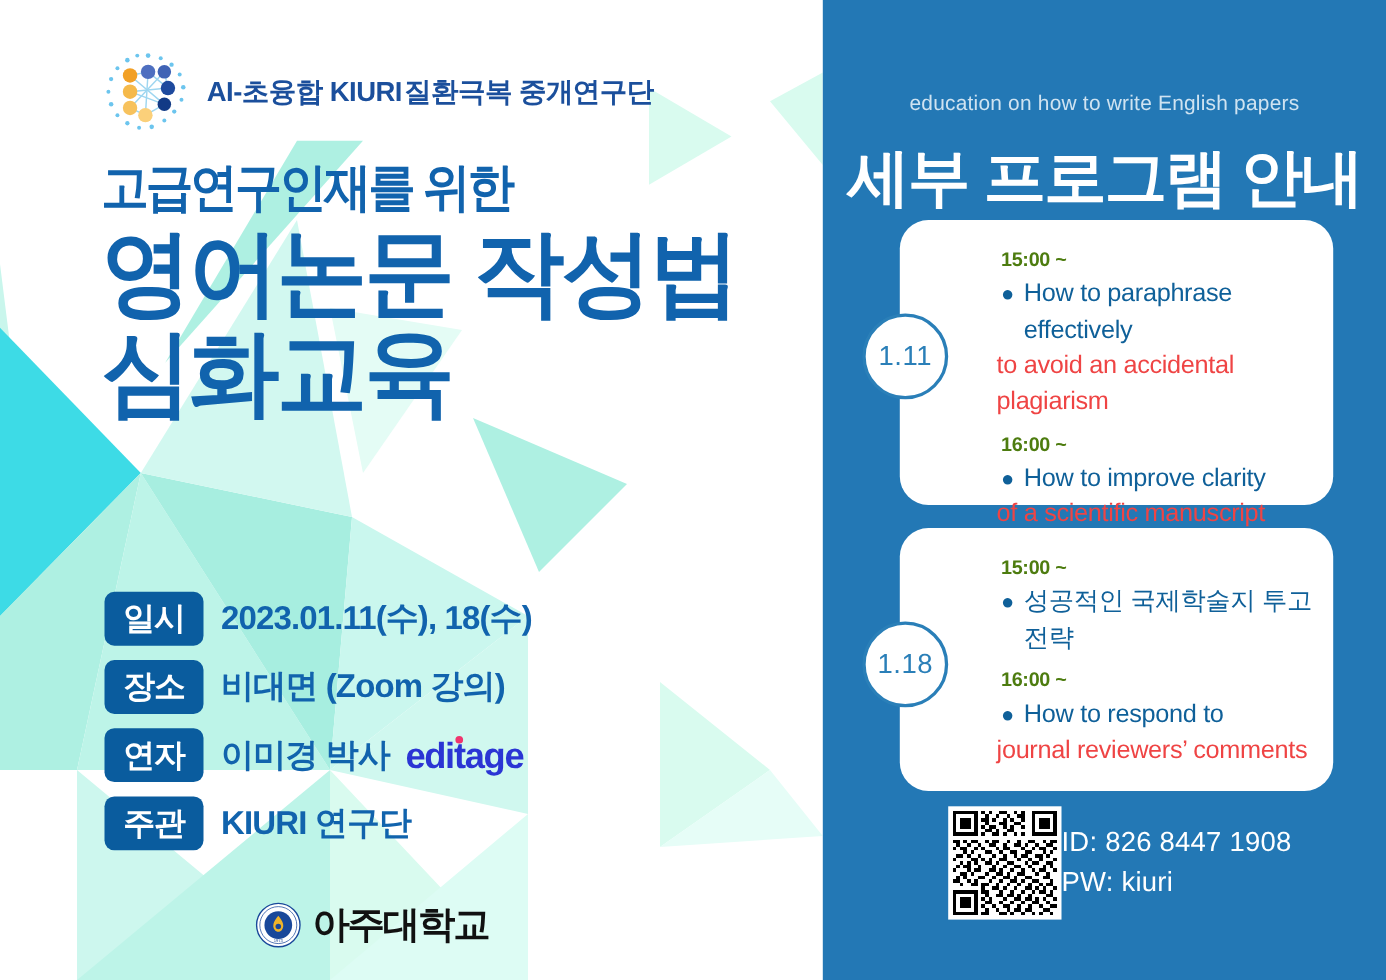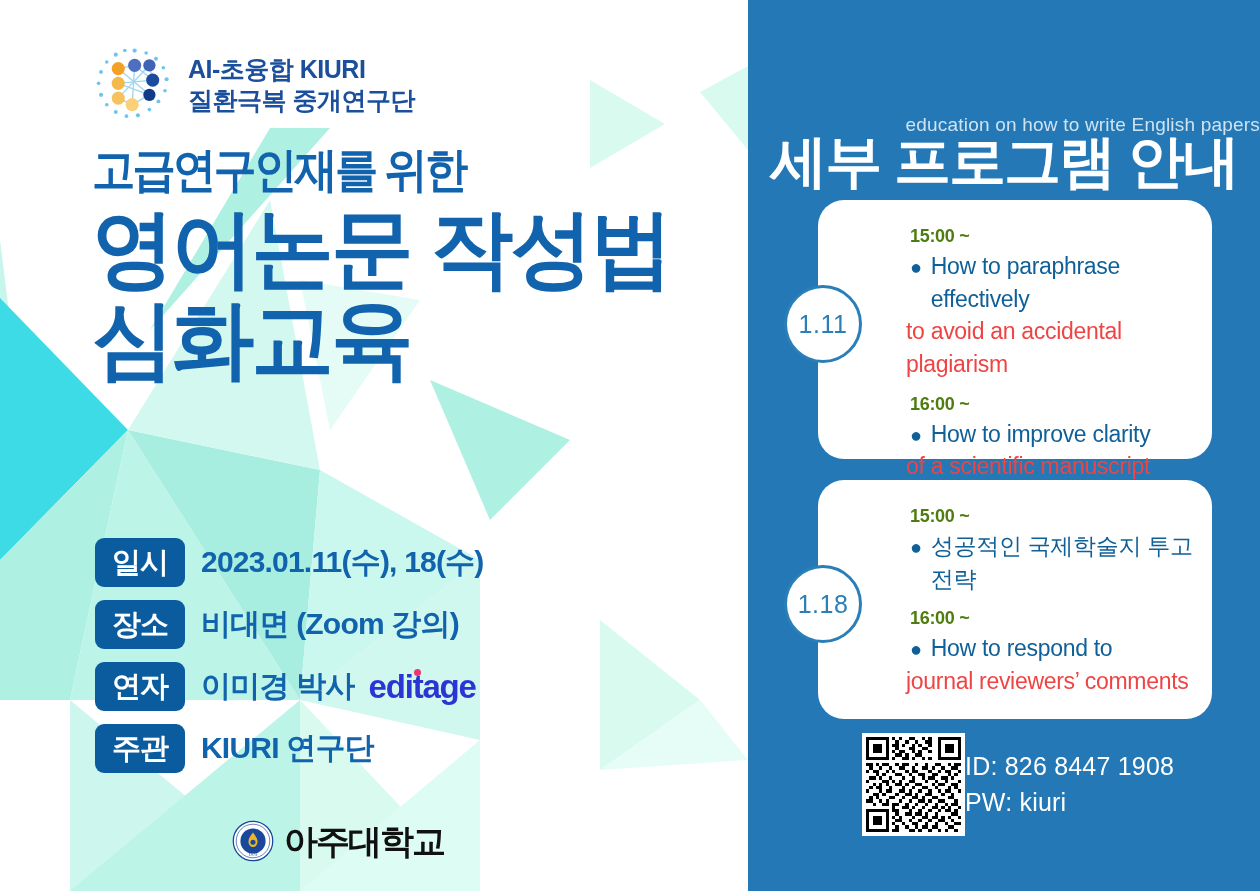--- a/index.html
+++ b/index.html
@@ -6,21 +6,21 @@
   body{font-family:"Liberation Sans","DejaVu Sans",sans-serif;}
   #poster{
     position:relative;width:1260px;height:891px;overflow:hidden;background:#ffffff;
   }
   
   #left-panel{position:absolute;left:0;top:0;width:748px;height:891px;background:#ffffff;overflow:hidden;}
   .bg-tri{position:absolute;display:block;}
   
   #kiuri-logo{position:absolute;left:92px;top:44px;display:flex;align-items:center;gap:14px;}
   #logo-mark{width:82px;height:82px;flex:0 0 82px;}
-  #logo-text{display:flex;flex-direction:column;gap:2px;}
+  #logo-text{display:flex;flex-direction:row;gap:2px;}
   #logo-text span{
     font-family:"Liberation Sans","DejaVu Sans",sans-serif;
     font-weight:bold;font-size:25px;color:#1b4f9c;letter-spacing:-0.5px;line-height:1.18;white-space:nowrap;
   }
   
   #headline{position:absolute;left:92px;top:146px;width:640px;}
   #headline-kicker{
     font-weight:bold;font-size:47px;color:#1163ad;letter-spacing:-3px;
     line-height:1;white-space:nowrap;transform:scaleX(0.92);transform-origin:left center;
   }
@@ -49,22 +49,22 @@
     left:45px;top:-1px;
   }
   
   #ajou-logo{position:absolute;left:232px;top:820px;display:flex;align-items:center;gap:10px;}
   #ajou-seal{width:42px;height:42px;flex:0 0 42px;}
   #ajou-name{font-weight:bold;font-size:34px;color:#111111;letter-spacing:-2px;line-height:1;}
 
   
   #right-panel{position:absolute;left:748px;top:0;width:512px;height:891px;background:#2378b5;overflow:hidden;}
   #right-subtitle{
-    position:absolute;left:0;top:84px;width:512px;text-align:right;
-    color:#cfe3f1;font-size:19px;letter-spacing:0.2px;font-weight:normal;margin-top:30px;
+    position:absolute;left:0;top:84px;width:512px;text-align:center;
+    color:#cfe3f1;font-size:19px;letter-spacing:0.2px;font-weight:normal;
   }
   #right-title{
     position:absolute;left:0;top:124px;width:512px;text-align:center;
     color:#ffffff;font-weight:bold;font-size:57px;letter-spacing:-2px;
   }
   .program-card{
     position:absolute;background:#ffffff;border-radius:26px;
   }
   #card-1{left:70px;top:200px;width:394px;height:259px;}
   #card-2{left:70px;top:480px;width:394px;height:239px;}

